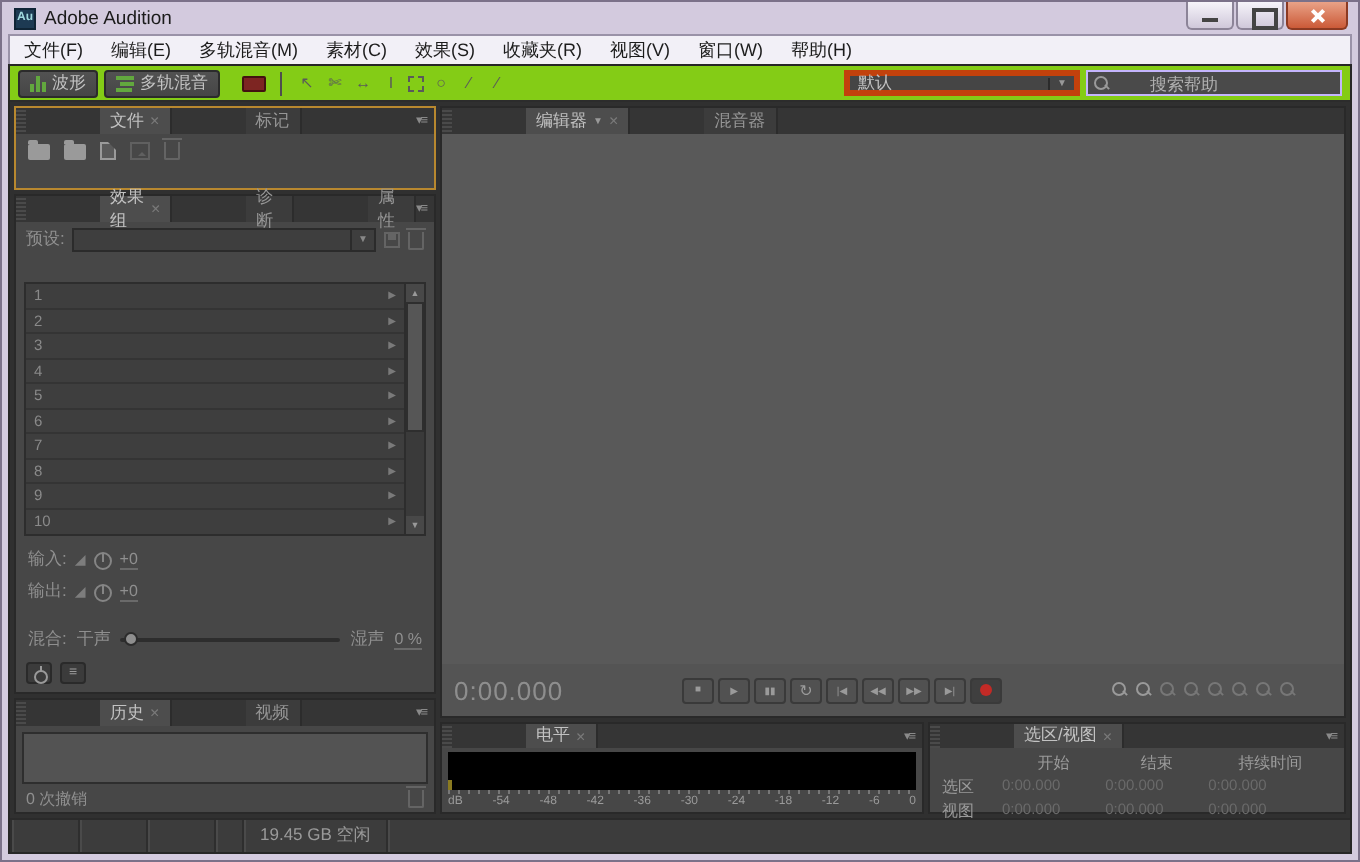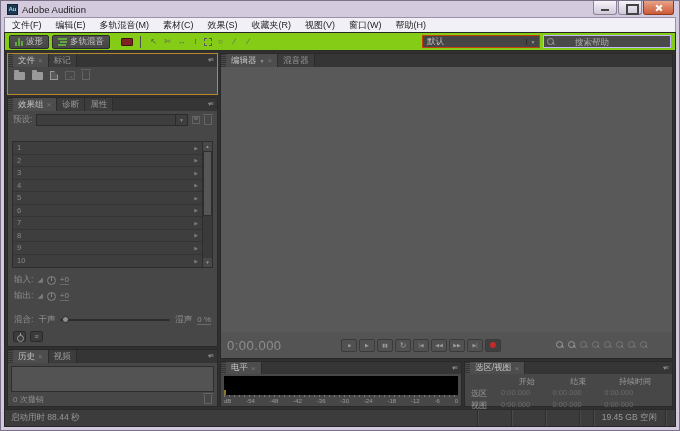--- a/index.html
+++ b/index.html
@@ -31,38 +31,38 @@
              color:#c3c3c3; font-size:8.5px; display:flex; align-items:center; padding:0 5px; gap:3px; }
   .wf-ico { display:flex; align-items:flex-end; gap:1px; height:8px; }
   .wf-ico i { width:2px; background:#62a83e; display:block; }
   .mt-ico { display:flex; flex-direction:column; gap:1px; }
   .mt-ico i { height:2px; background:#62a83e; display:block; }
   .redrect { width:12px; height:8px; background:#7d2522; border:1px solid #431110; border-radius:1px; margin-left:8px; }
   .tooldiv { width:1px; height:12px; background:#2d2d2d; border-right:1px solid #4e4e4e; margin:0 4px; }
   .tool { width:11px; text-align:center; color:#5a5a5a; font-size:8px; }
   .marquee { width:8px; height:8px; border:1px dashed #5a5a5a; }
   .tspacer { flex:1; }
-  .workspace { width:118px; height:13px; background:#454545; border:1px solid #c2410c; display:flex; align-items:center; font-size:8.5px; color:#c0c0c0; }
+  .workspace { width:118px; height:13px; background:#454545; border:3px solid #c2410c; display:flex; align-items:center; font-size:8.5px; color:#c0c0c0; }
   .workspace .wlab { flex:1; padding-left:4px; }
   .workspace .warr { width:13px; border-left:1px solid #2b2b2b; text-align:center; font-size:5px; color:#999; }
   .searchbox { width:128px; height:13px; background:#4a4a4a; border:1px solid #c4b5fd; display:flex; align-items:center; padding:0 3px; gap:20px; }
   .mag { width:8px; height:8px; position:relative; display:inline-block; flex:none; }
   .mag::before { content:""; position:absolute; left:0; top:0; width:5px; height:5px; border:1px solid #9a9a9a; border-radius:50%; }
   .mag::after { content:""; position:absolute; left:5px; top:5px; width:3px; height:1px; background:#9a9a9a; transform:rotate(45deg); }
   .searchbox input { background:transparent; border:none; outline:none; color:#b5b5b5; font-size:8.5px; width:100%; }
   .searchbox input::placeholder { color:#b0b0b0; opacity:1; }
   
   .content { flex:1; display:flex; gap:2px; padding:2px; background:#303030; min-height:0; }
   .leftcol { width:211px; display:flex; flex-direction:column; gap:2px; }
   .rightcol { flex:1; display:flex; flex-direction:column; gap:2px; min-width:0; }
   .panel { background:#474747; border:1px solid #292929; display:flex; flex-direction:column; min-height:0; }
   .panel.focused { border:1px solid #b8882f; }
   .tabbar { height:13px; background:#353535; display:flex; align-items:stretch; flex:none; }
   .grip { width:5px; background:repeating-linear-gradient(#353535 0 1px,#4a4a4a 1px 2px); flex:none; }
-  .tab { display:flex; align-items:center; padding:0 5px; font-size:8.5px; color:#969696; background:#3c3c3c; border-right:1px solid #2c2c2c; gap:3px; }
+  .tab { display:flex; align-items:center; padding:0 5px; font-size:8.5px; color:#969696; background:#3c3c3c; border-right:1px solid #2c2c2c; gap:3px;margin-left:37px; }
   .tab.active { background:#4d4d4d; color:#c2c2c2; }
   .tclose { font-size:8px; color:#7a7a7a; }
   .tarr { font-size:5px; color:#999; }
   .pmenu { margin-left:auto; color:#8a8a8a; font-size:6.5px; padding:2px 4px 0 0; letter-spacing:-1px; }
   
   .filespanel { height:42px; flex:none; }
   .fileicons { display:flex; align-items:center; gap:7px; padding:4px 6px 0 6px; }
   .folder { width:11px; height:8px; background:#9a9a9a; border-radius:1px; position:relative; }
   .folder::before { content:""; position:absolute; left:0; top:-2px; width:5px; height:2px; background:#9a9a9a; border-radius:1px 1px 0 0; }
   .newfile { width:8px; height:9px; border:1px solid #9a9a9a; background:#5a5a5a; position:relative; }
@@ -453,21 +453,20 @@
               <span class="sval">0:00.000</span>
               <span class="sval">0:00.000</span>
             </div>
           </div>
 
         </div>
       </div>
     </div>
 
     <div class="statusbar">
-      <span class="stleft">启动用时 88.44 秒</span>
       <span class="stseg" style="width:34px"></span>
       <span class="stseg" style="width:34px"></span>
       <span class="stseg" style="width:34px"></span>
       <span class="stseg" style="width:14px"></span>
       <span class="stseg disk">19.45 GB 空闲</span>
       <span class="stseg" style="width:10px"></span>
     </div>
 
   </div>
 </div>

